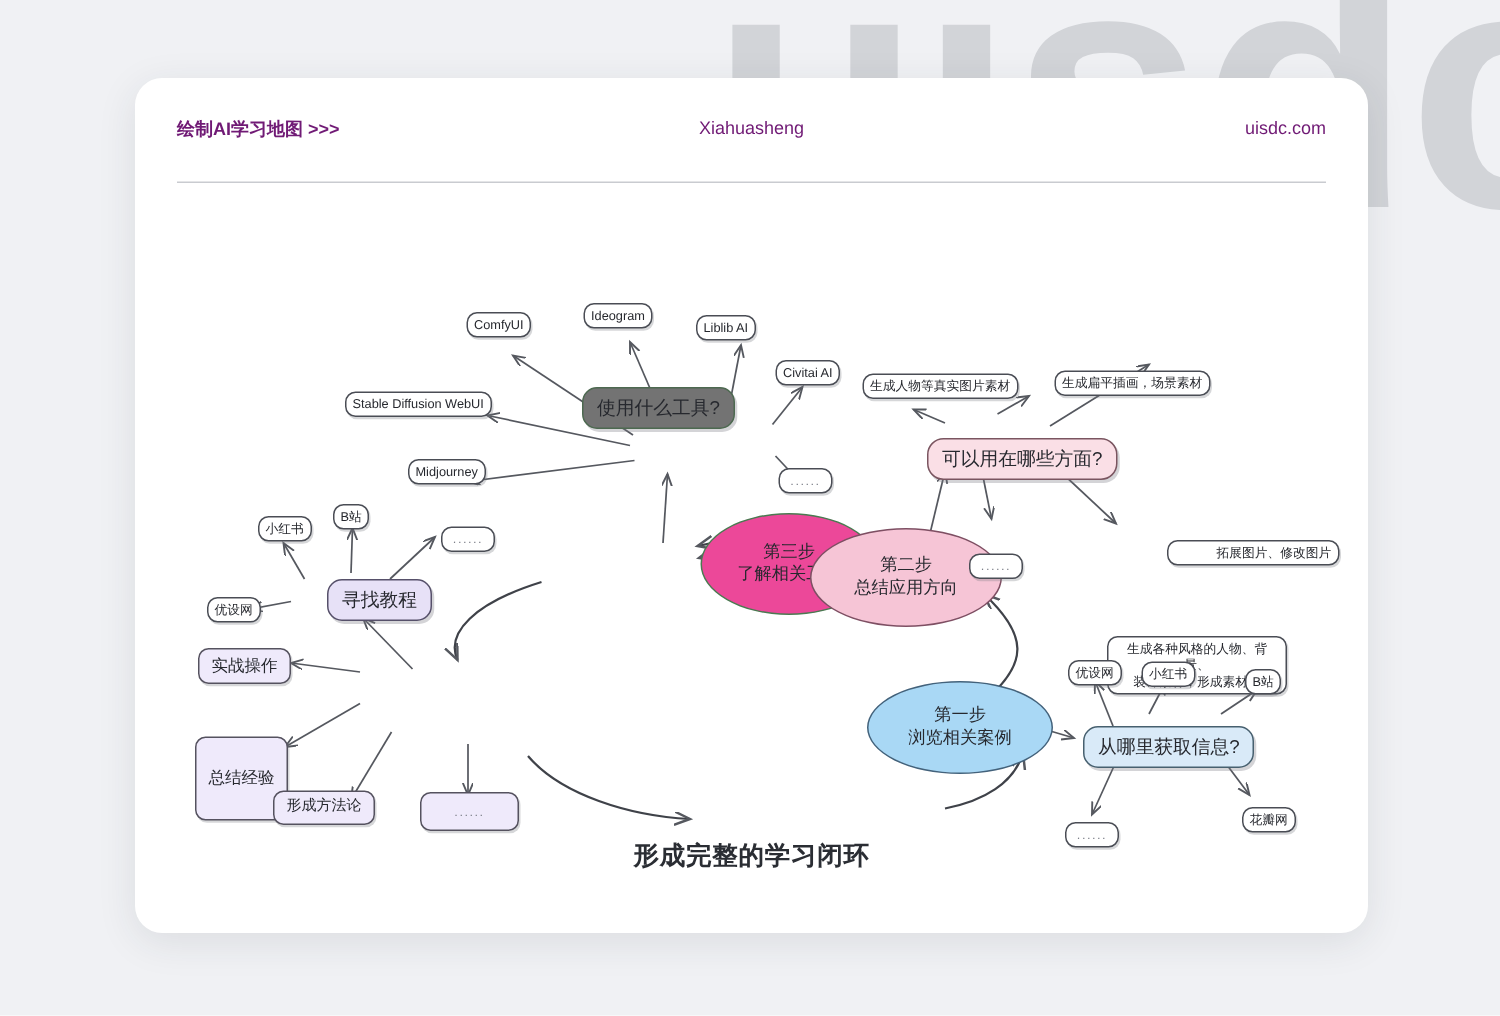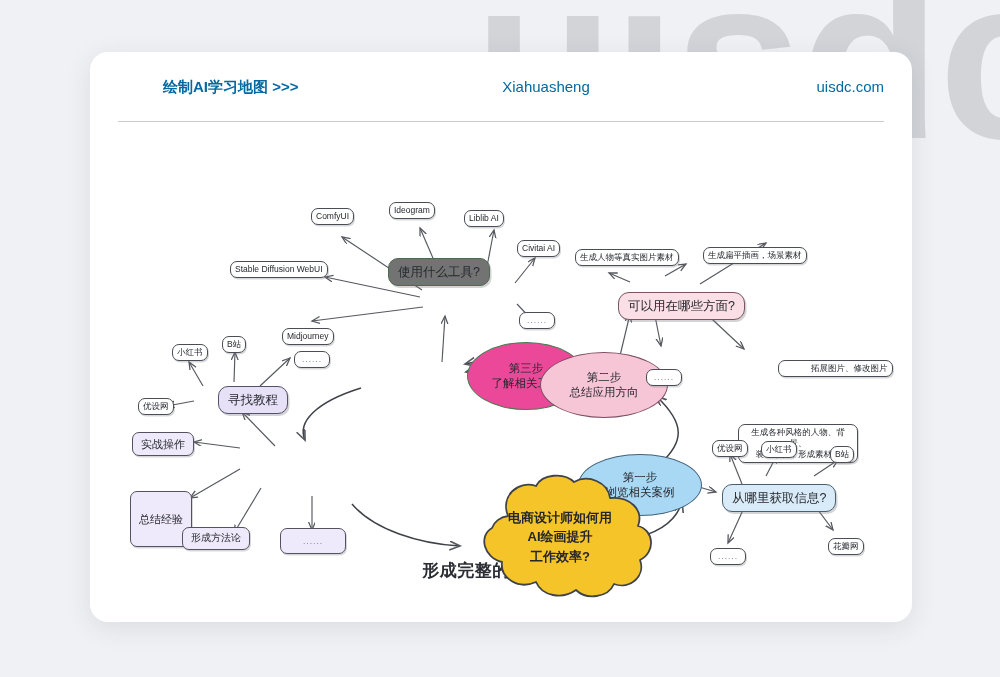--- a/index.html
+++ b/index.html
@@ -35,23 +35,22 @@
 
   
   #header {
     position: absolute;
     left: 28px; top: 24px;
     width: 766px; height: 46px;
     border-bottom: 1px solid #c9cbd0;
   }
   #header .h-left, #header .h-mid, #header .h-right {
     position: absolute; top: 2px;
-    font-size: 15px; color: #0369a1;
+    font-size: 12px; color: #701a75;
     white-space: nowrap;
-    margin-left: 45px;
   }
   #header .h-left  { left: 0; font-weight: 600; }
   #header .h-mid   { left: 50%; transform: translateX(-50%); }
   #header .h-right { right: 0; }
 
   
   #canvas {
     position: absolute;
     left: 0; top: 72px;
     width: 822px; height: 498px;
@@ -188,50 +187,39 @@
       <g fill="none" stroke="#3f4249" stroke-width="1.5" marker-end="url(#ah)">
         <path d="M570,340 C594,318 596,300 566,272"></path>
         <path d="M477,244 C444,230 402,234 375,240" transform="translate(0,0)"></path>
         <path d="M490,253 C450,239 403,241 376,248"></path>
         <path d="M271,264 C226,278 207,298 215,316"></path>
         <path d="M262,380 C284,406 330,420 370,422"></path>
         <path d="M540,415 C566,410 586,398 592,378"></path>
       </g>
     </svg>
 
-    <div id="cloud-wrap">
-      <svg width="200" height="130" viewBox="0 0 200 130">
-        <path d="M48,44 C40,24 58,8 76,14 C82,2 104,0 114,10 C128,2 148,10 150,26
-                 C170,24 184,38 178,54 C194,58 196,80 180,88 C186,104 170,118 154,112
-                 C148,126 126,128 116,118 C102,128 82,124 76,110
-                 C58,118 40,106 42,90 C24,86 18,64 32,56 C34,50 40,45 48,44 Z" fill="#f5c428" stroke="#3f4249" stroke-width="1.8" stroke-linejoin="round"></path>
-      </svg>
-      <div id="cloud-text">电商设计师如何用
-AI绘画提升
-工作效率?</div>
-    </div>
 
     <div class="node ellipse e-green" style="left:377px; top:218px; width:118px; height:68px;">第三步
 了解相关工具</div>
     <div class="node ellipse e-pink" style="left:450px; top:228px; width:128px; height:66px;">第二步
 总结应用方向</div>
     <div class="node ellipse e-blue" style="left:488px; top:330px; width:124px; height:62px;">第一步
 浏览相关案例</div>
 
     <div class="node topic green" style="left:298px; top:134px;">使用什么工具?</div>
     <div class="node topic pink" style="left:528px; top:168px;border-radius:11px;">可以用在哪些方面?</div>
     <div class="node topic blue" style="left:632px; top:360px;">从哪里获取信息?</div>
     <div class="node topic purple" style="left:128px; top:262px;">寻找教程</div>
 
     <div class="node leaf" style="left:221px; top:84px;">ComfyUI</div>
     <div class="node leaf" style="left:299px; top:78px;">Ideogram</div>
     <div class="node leaf" style="left:374px; top:86px;">Liblib AI</div>
     <div class="node leaf" style="left:427px; top:116px;">Civitai AI</div>
     <div class="node leaf" style="left:140px; top:137px;">Stable Diffusion WebUI</div>
-    <div class="node leaf" style="left:192px; top:182px;margin-top:22px;">Midjourney</div>
+    <div class="node leaf" style="left:182px; top:182px;">Midjourney</div>
     <div class="node leaf dots" style="left:429px; top:188px; width:36px; height:17px;">......</div>
 
     <div class="node leaf" style="left:485px; top:125px;">生成人物等真实图片素材</div>
     <div class="node leaf" style="left:613px; top:123px;">生成扁平插画，场景素材</div>
     <div class="node leaf" style="left:688px; top:236px; left:688px; top:236px;padding-left:32px;">拓展图片、修改图片</div>
     <div class="node leaf" style="left:648px; top:300px; width:120px;">生成各种风格的人物、背景、
 装饰素材，形成素材库</div>
     <div class="node leaf dots" style="left:556px; top:245px; width:36px; height:17px;">......</div>
 
     <div class="node leaf" style="left:622px; top:316px;">优设网</div>

